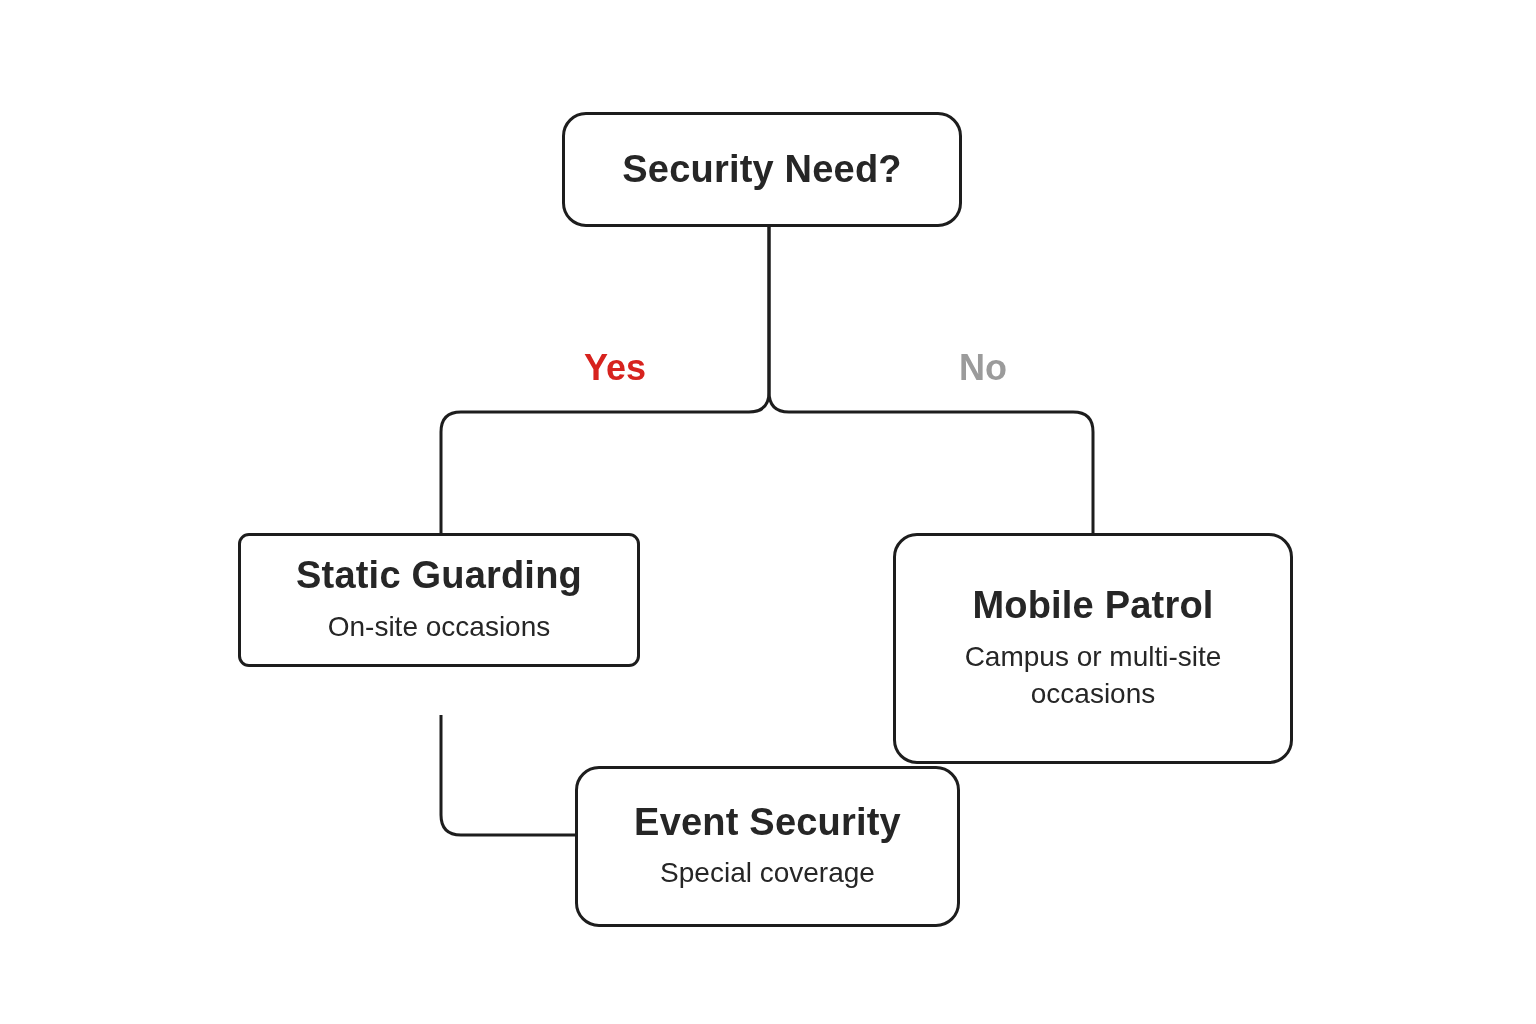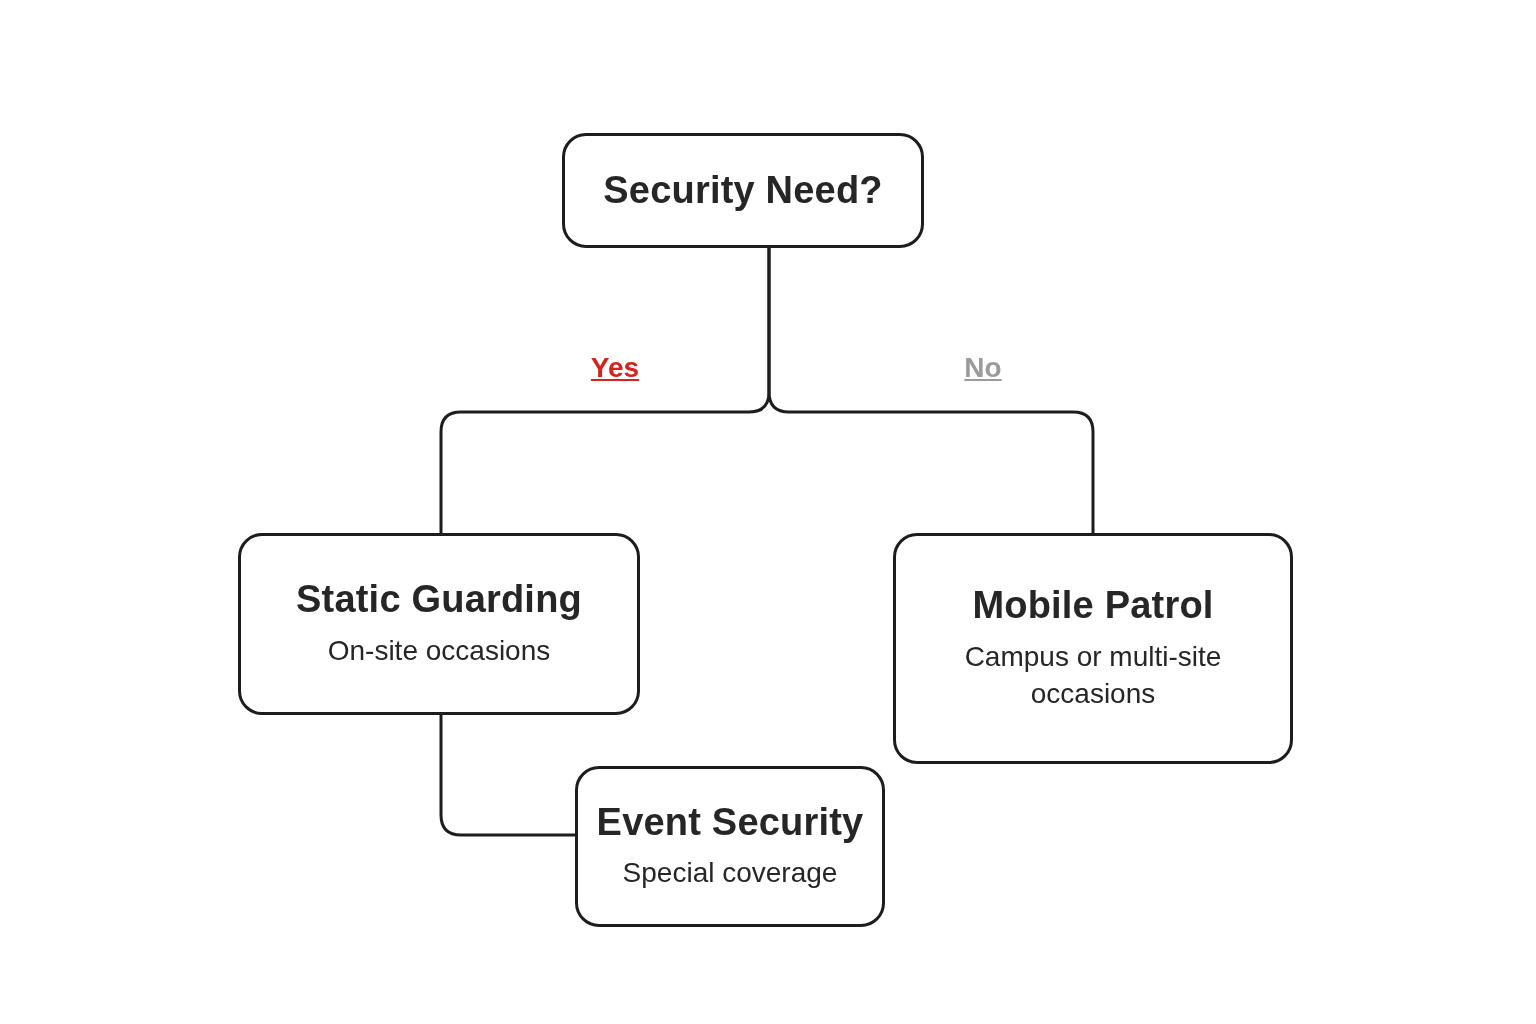--- a/index.html
+++ b/index.html
@@ -47,55 +47,54 @@
   }
   .node .subtitle {
     font-size: 28px;
     font-weight: 400;
     margin-top: 10px;
     line-height: 1.35;
   }
   .node-root {
     left: 562px;
     top: 112px;
-    width: 362px;
+    width: 400px;
     height: 115px;
-    margin-top: 21px;
   }
   .node-static {
     left: 238px;
     top: 533px;
     width: 402px;
-    height: 182px;
+    height: 134px;
     padding: 0 20px;
+    border-radius: 11px;
   }
   .node-mobile {
     left: 893px;
     top: 533px;
     width: 400px;
     height: 231px;
     padding: 0 30px;
   }
   .node-event {
     left: 575px;
     top: 766px;
-    width: 310px;
+    width: 385px;
     height: 161px;
     padding: 0 18px;
   }
   .branch-label {
     position: absolute;
     width: 140px;
     height: 56px;
     display: flex;
     align-items: center;
     justify-content: center;
-    font-size: 28px;
+    font-size: 36px;
     font-weight: 700;
-    text-decoration: underline;
   }
   .branch-yes {
     left: 545px;
     top: 340px;
     color: var(--color-yes, #d7231e);
   }
   .branch-no {
     left: 913px;
     top: 340px;
     color: var(--color-no, #9b9b9b);

